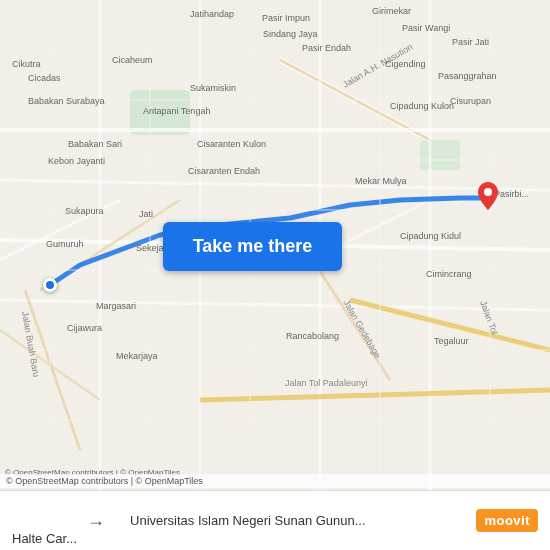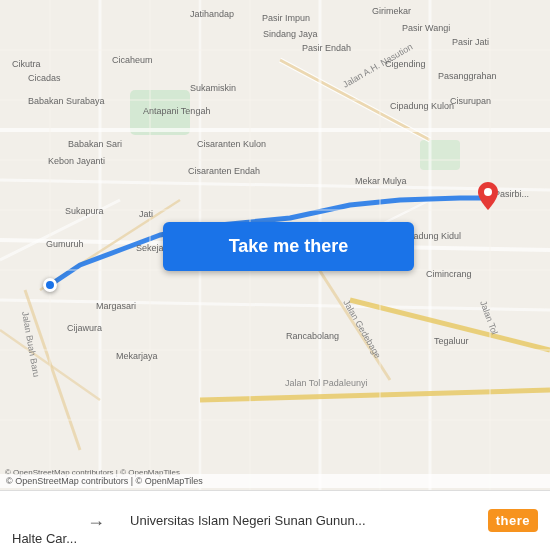--- a/index.html
+++ b/index.html
@@ -17,21 +17,21 @@
     #map-svg {
       position: absolute;
       top: 0; left: 0;
       width: 100%; height: 100%;
     }
 
     #take-me-there-btn {
       position: absolute;
       top: 222px;
       left: 163px;
-      width: 251px;
+      width: 179px;
       height: 49px;
       background: #1a73e8;
       color: white;
       border: none;
       border-radius: 6px;
       font-size: 18px;
       font-weight: bold;
       cursor: pointer;
       display: flex;
       align-items: center;
@@ -242,15 +242,15 @@
 
 <div id="attribution">
   <span>© OpenStreetMap contributors | © OpenMapTiles</span>
 </div>
 
 <div id="bottom-bar">
   <span id="from-location">Halte Car...</span>
   <span id="arrow-icon">→</span>
   <span id="to-location">Universitas Islam Negeri Sunan Gunun...</span>
   <div id="moovit-logo">
-    <div id="moovit-logo-box">there</div>
+    <div id="moovit-logo-box">moovit</div>
   </div>
 </div>
 
 </body></html>

